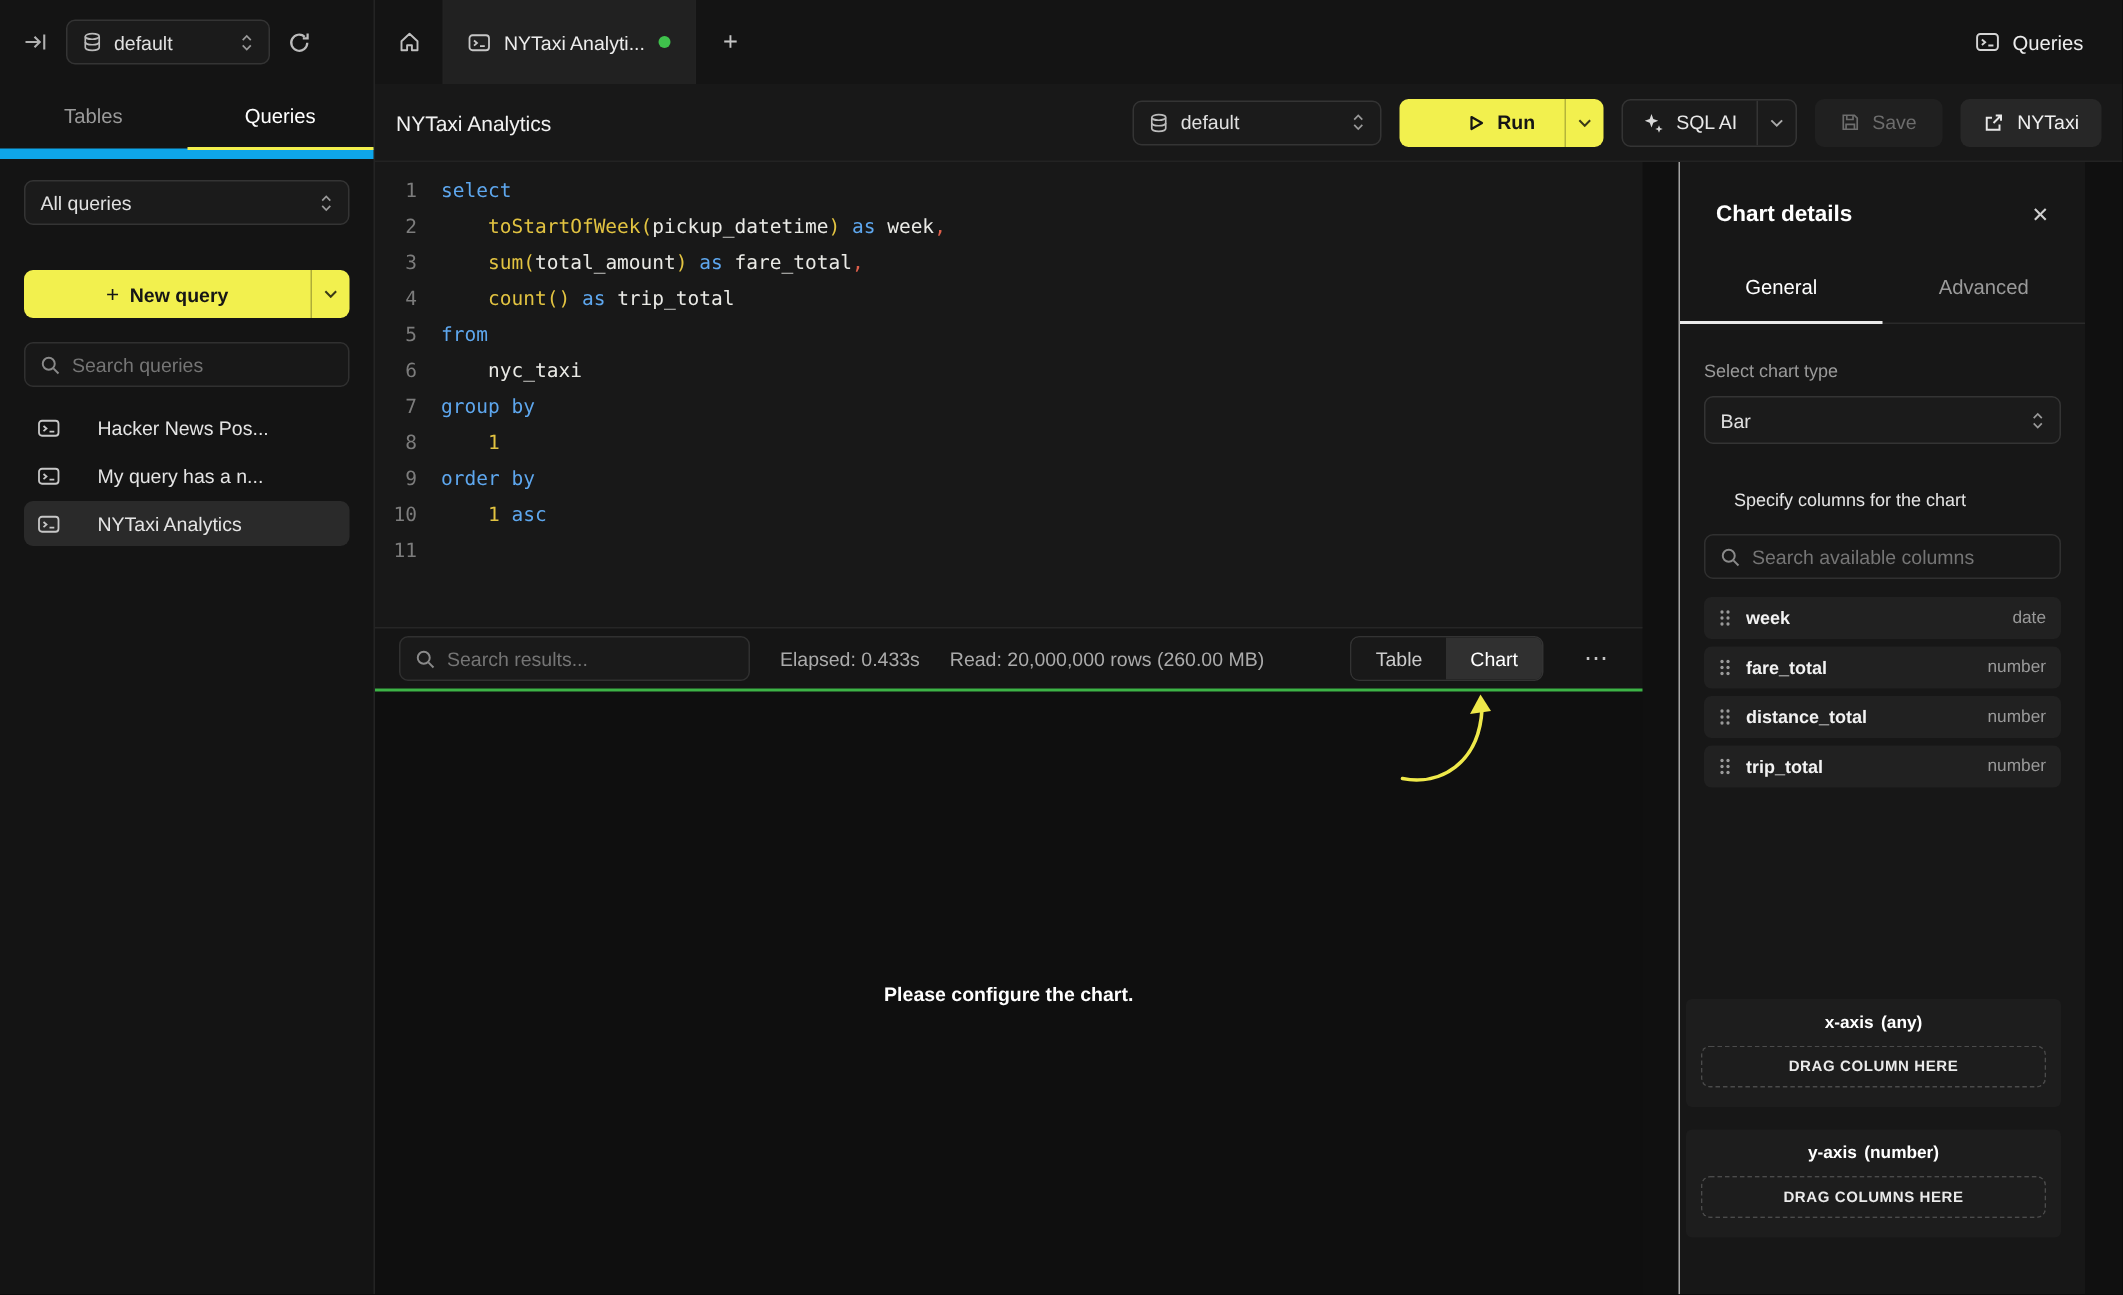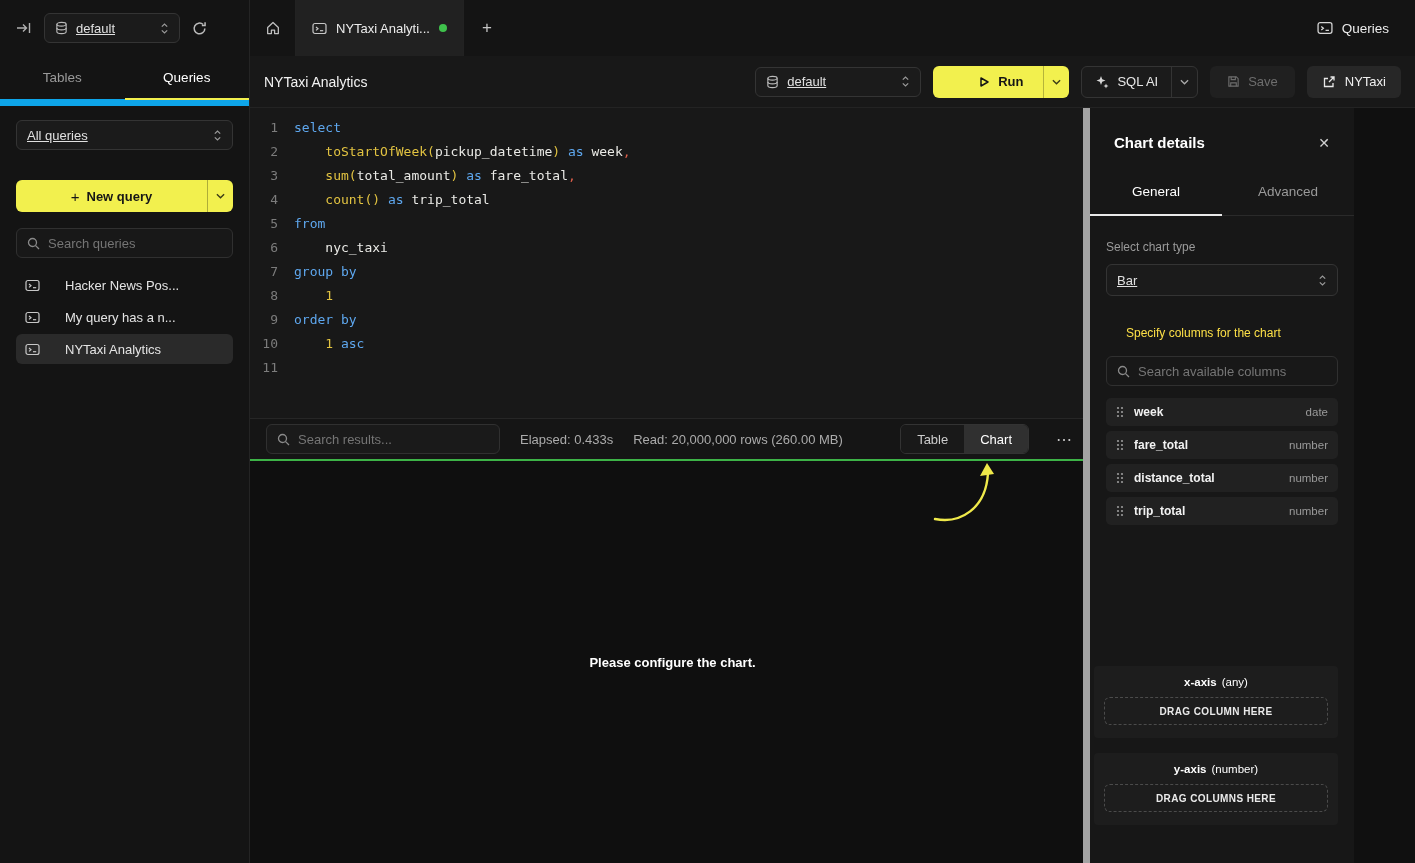--- a/index.html
+++ b/index.html
@@ -4,21 +4,21 @@
 <style>
   * { margin:0; padding:0; box-sizing:border-box; }
   html,body { background:#0b0b0b; }
   body { font-family:"Liberation Sans", sans-serif; }
   .app { position:relative; width:1415px; height:863px; background:#101010; color:#e6e6e6; overflow:hidden; font-size:13px; }
   .icon { display:inline-flex; align-items:center; justify-content:center; flex-shrink:0; }
 
   
   .topbar { position:absolute; left:0; top:0; width:1415px; height:56px; background:#141414; display:flex; align-items:stretch; }
   .topbar-left { width:250px; display:flex; align-items:center; gap:12px; padding:0 16px; border-right:1px solid #242424; }
-  .select { display:flex; align-items:center; gap:8px; height:30px; padding:0 10px; background:#1b1b1b; border:1px solid #343434; border-radius:6px; color:#e0e0e0; cursor:pointer;text-decoration:underline; }
+  .select { display:flex; align-items:center; gap:8px; height:30px; padding:0 10px; background:#1b1b1b; border:1px solid #343434; border-radius:6px; color:#e0e0e0; cursor:pointer; }
   .db-select { width:136px; }
   .select .grow { flex:1; }
   .icon-btn { color:#b9b9b9; cursor:pointer; display:flex; align-items:center; }
   .tabstrip { display:flex; align-items:stretch; }
   .tab-home { width:46px; display:flex; align-items:center; justify-content:center; border-right:1px solid #222; cursor:pointer; }
   .tab { display:flex; align-items:center; gap:9px; padding:0 16px; background:#212121; color:#ececec; border-right:1px solid #222; cursor:pointer; }
   .tab-dot { width:8px; height:8px; border-radius:50%; background:#3fc24c; }
   .tab-add { width:46px; display:flex; align-items:center; justify-content:center; color:#c5c5c5; font-size:17px; cursor:pointer; }
   .topbar-right { margin-left:auto; display:flex; align-items:center; gap:9px; padding-right:26px; color:#ececec; font-size:13.5px; cursor:pointer; }
 
@@ -73,42 +73,42 @@
   .view-btn { display:flex; align-items:center; padding:0 16px; background:#191919; color:#cccccc; cursor:pointer; }
   .view-btn.active { background:#303030; color:#ffffff; }
   .more-btn { width:30px; text-align:center; color:#c5c5c5; font-size:16px; cursor:pointer; }
 
   
   .chart-area { position:absolute; left:250px; top:459px; width:845px; height:404px; background:#0f0f0f; border-top:2px solid #3db347; }
   .chart-placeholder { position:absolute; left:0; right:0; top:194px; text-align:center; font-size:13px; font-weight:700; color:#ffffff; }
   .arrow-annotation { position:absolute; left:630px; top:0; pointer-events:none; }
 
   
-  .chart-details { position:absolute; left:1083px; top:108px; width:271px; height:755px; background:#171717; border-left:7px solid #a3a3a3; }
+  .chart-details { position:absolute; left:1119px; top:108px; width:271px; height:755px; background:#171717; border-left:1px solid #a3a3a3; }
   .cd-header { display:flex; align-items:center; justify-content:space-between; padding:26px 24px 19px; }
   .cd-title { font-size:15px; font-weight:700; color:#ffffff; }
   .cd-close { color:#d0d0d0; font-size:14px; cursor:pointer; }
   .cd-tabs { display:flex; border-bottom:1px solid #2a2a2a; }
   .cd-tab { flex:1; text-align:center; padding:14px 0 16px; font-size:13.5px; color:#9a9a9a; position:relative; cursor:pointer; }
   .cd-tab.active { color:#ffffff; }
   .cd-tab.active::after { content:""; position:absolute; left:0; right:0; bottom:-1px; height:2px; background:#e9e9e9; }
   .cd-body { padding:24px 16px 0; }
   .cd-label { font-size:12px; color:#9a9a9a; margin-bottom:10px; }
   .type-select { height:32px; width:100%; }
   .cd-columns { margin-top:30px; }
-  .cd-label2 { font-size:12px; color:#fde047; margin:0 0 12px 20px; }
+  .cd-label2 { font-size:12px; color:#e5e5e5; margin:0 0 12px 20px; }
   .col-list { margin-top:12px; display:flex; flex-direction:column; gap:5px; }
   .col-row { height:28px; background:#212121; border-radius:5px; display:flex; align-items:center; gap:10px; padding:0 10px; cursor:grab; }
   .col-name { font-size:12px; font-weight:700; color:#f2f2f2; }
   .col-type { margin-left:auto; font-size:11.5px; color:#9a9a9a; }
   .axis-card { position:absolute; left:4px; right:16px; background:#1d1d1d; border-radius:4px; padding:10px 10px 13px; }
   .axis-x { top:558px; }
   .axis-y { top:645px; }
   .axis-label { text-align:center; font-size:11.5px; font-weight:700; color:#ffffff; margin-bottom:9px; }
-  .axis-label .axis-type { font-weight:400; margin-left:5px; }
+  .axis-label .axis-type { font-weight:700; margin-left:5px; }
   .drop-zone { height:28px; border:1.5px dashed #4b4b4b; border-radius:6px; display:flex; align-items:center; justify-content:center; font-size:10px; font-weight:700; letter-spacing:.4px; color:#eaeaea; }
 </style>
 </head>
 <body>
 
 <div class="app">
 
   <header class="topbar">
     <div class="topbar-left">
       <span class="icon-btn">

